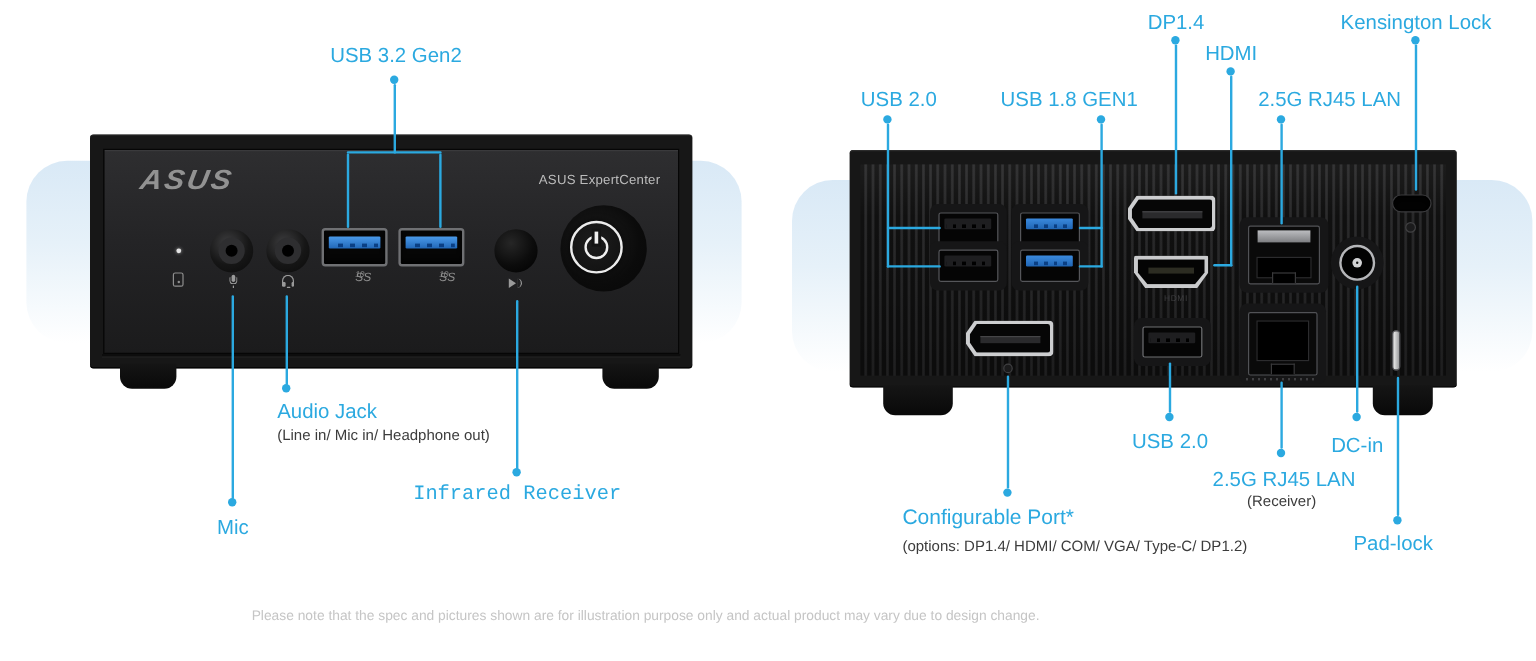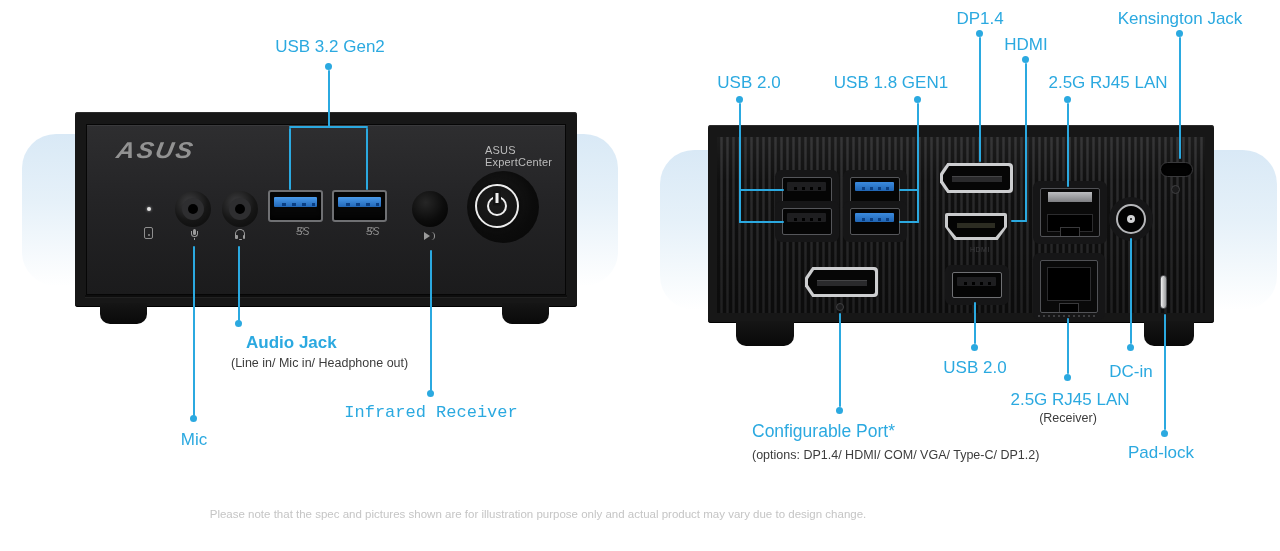--- a/index.html
+++ b/index.html
@@ -29,21 +29,21 @@
   
   #front-dev{left:75px;top:112px;width:502px;height:214px;z-index:2;}
   #front-body{left:0;top:0;width:502px;height:195px;}
   #front-panel{left:11px;top:12px;width:480px;height:171px;
     background:linear-gradient(180deg,#2e2e30 0%,#242426 45%,#1b1b1c 100%);
     border:1px solid #060606;box-shadow:inset 0 1px 0 rgba(255,255,255,.06);}
   #front-seam{left:10px;top:183px;width:482px;height:2px;background:#0d0d0d;
     box-shadow:0 1px 0 rgba(255,255,255,.05);}
   .asus-logo{left:42px;top:24px;font-size:25px;font-weight:700;font-style:italic;
     color:#929292;letter-spacing:2px;transform:skewX(-10deg) scaleY(.92);}
-  .model-txt{left:374px;top:32px;font-size:11px;color:#bcbcbc;letter-spacing:.2px;margin-left:36px;}
+  .model-txt{left:374px;top:32px;font-size:11px;color:#bcbcbc;letter-spacing:.2px;}
 
   .led{left:72px;top:95px;width:4px;height:4px;border-radius:50%;background:#e3e3e3;
     box-shadow:0 0 3px rgba(255,255,255,.6);}
   .hdd-ic{left:69px;top:115px;width:9px;height:12px;border:1px solid #8e8e8e;border-radius:2px;}
   .hdd-ic i{left:2.5px;top:6px;width:2px;height:2px;border-radius:50%;background:#8e8e8e;}
 
   .jack{width:36px;height:36px;border-radius:50%;
     background:radial-gradient(circle at 40% 32%,#3d3d3f 0%,#161616 55%,#0a0a0a 100%);}
   .jack i{left:7px;top:7px;width:22px;height:22px;border-radius:50%;background:#2e2e30;}
   .jack b{left:13px;top:13px;width:10px;height:10px;border-radius:50%;background:#000;}
@@ -286,21 +286,21 @@
 
   <div class="lbl c" style="left:330px;top:37px;">USB 3.2 Gen2</div>
   <div class="cd" style="left:325px;top:63px;"></div>
   <div class="cl" style="left:328px;top:70px;width:2px;height:58px;"></div>
   <div class="cl" style="left:289px;top:126px;width:79px;height:2px;"></div>
   <div class="cl" style="left:289px;top:128px;width:2px;height:62px;"></div>
   <div class="cl" style="left:366px;top:128px;width:2px;height:62px;"></div>
 
   <div class="cl" style="left:238px;top:246px;width:2px;height:75px;"></div>
   <div class="cd" style="left:235px;top:320px;"></div>
-  <div class="lbl" style="left:246px;top:333px;font-weight:bold;">Audio Jack</div>
+  <div class="lbl" style="left:231px;top:333px;">Audio Jack</div>
   <div class="sub" style="left:231px;top:356px;">(Line in/ Mic in/ Headphone out)</div>
 
   <div class="cl" style="left:193px;top:246px;width:2px;height:170px;"></div>
   <div class="cd" style="left:190px;top:415px;"></div>
   <div class="lbl c" style="left:194px;top:430px;">Mic</div>
 
   <div class="cl" style="left:430px;top:250px;width:2px;height:141px;"></div>
   <div class="cd" style="left:427px;top:390px;"></div>
   <div class="lbl c" style="left:431px;top:403px;font-family:Liberation Mono, monospace;">Infrared Receiver</div>
 
@@ -322,21 +322,21 @@
 
   <div class="lbl c" style="left:1026px;top:35px;">HDMI</div>
   <div class="cd" style="left:1022px;top:56px;"></div>
   <div class="cl" style="left:1025px;top:63px;width:2px;height:159px;"></div>
   <div class="cl" style="left:1011px;top:220px;width:16px;height:2px;"></div>
 
   <div class="lbl c" style="left:1108px;top:73px;">2.5G RJ45 LAN</div>
   <div class="cd" style="left:1064px;top:96px;"></div>
   <div class="cl" style="left:1067px;top:103px;width:2px;height:84px;"></div>
 
-  <div class="lbl c" style="left:1180px;top:9px;">Kensington Jack</div>
+  <div class="lbl c" style="left:1180px;top:9px;">Kensington Lock</div>
   <div class="cd" style="left:1176px;top:30px;"></div>
   <div class="cl" style="left:1179px;top:37px;width:2px;height:122px;"></div>
 
   <div class="cl" style="left:839px;top:313px;width:2px;height:94px;"></div>
   <div class="cd" style="left:836px;top:407px;"></div>
   <div class="lbl" style="left:752px;top:422px;font-size:17.5px;">Configurable Port*</div>
   <div class="sub" style="left:752px;top:448px;">(options: DP1.4/ HDMI/ COM/ VGA/ Type-C/ DP1.2)</div>
 
   <div class="cl" style="left:974px;top:302px;width:2px;height:42px;"></div>
   <div class="cd" style="left:971px;top:344px;"></div>

